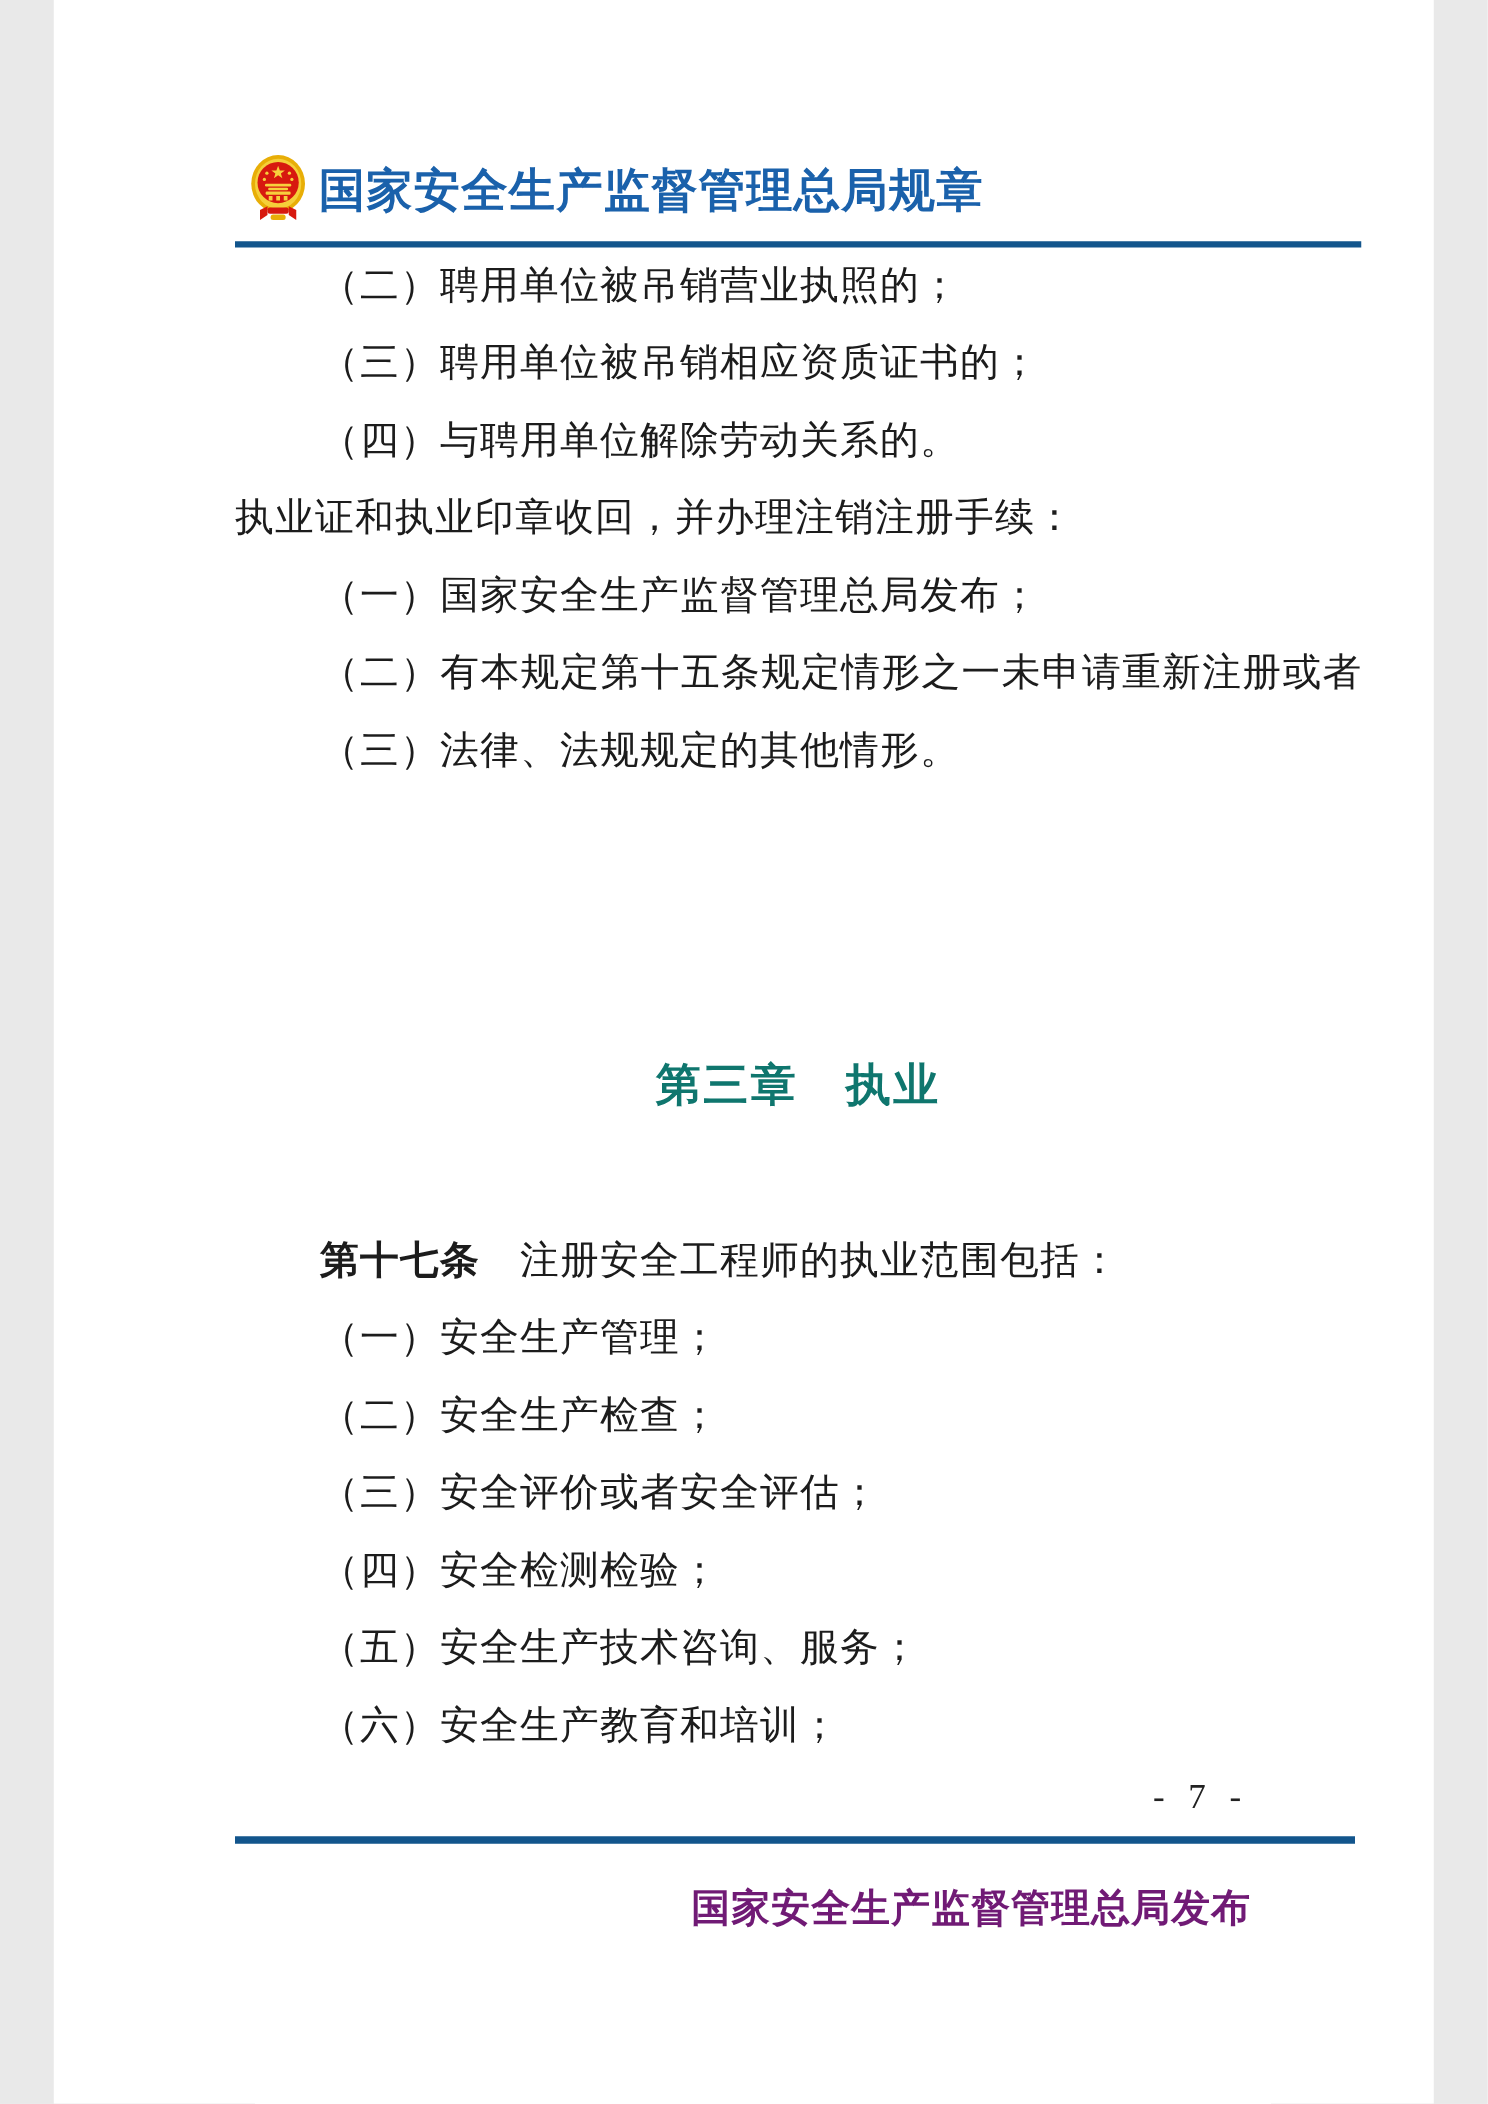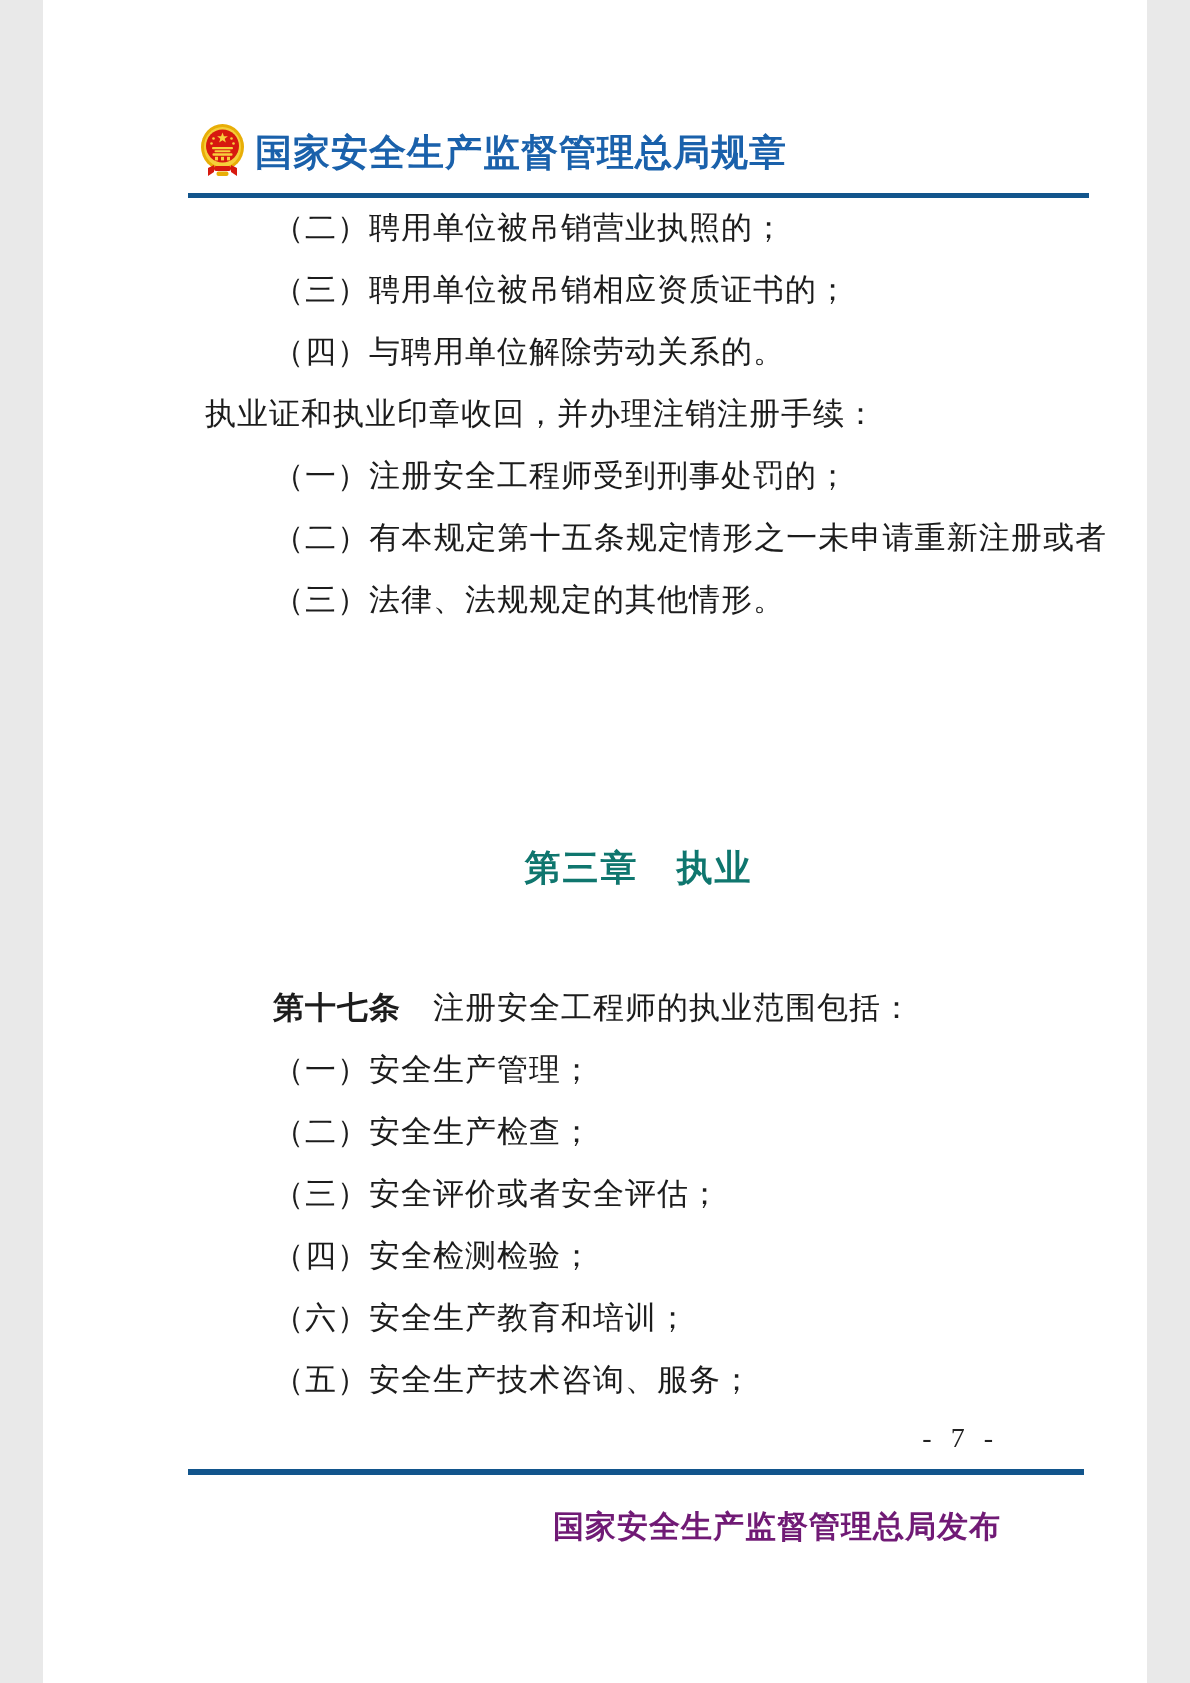--- a/index.html
+++ b/index.html
@@ -16,21 +16,21 @@
   .hdr-row{position:absolute;left:157px;top:120px;height:62px;display:flex;align-items:center;gap:10px;}
   .emblem{width:45px;height:58px;flex:0 0 auto;}
   .hdr-title{
     font-family:"Liberation Sans","DejaVu Sans",sans-serif;
     font-weight:bold;font-size:37px;letter-spacing:1px;
     color:#1a61ab;white-space:nowrap;line-height:1;
     padding-top:2px;
   }
   .hdr-rule{position:absolute;left:145px;top:193px;width:901px;height:5px;background:#12558c;}
   
-  .textblock{position:absolute;left:162px;width:901px;}
+  .textblock{position:absolute;left:145px;width:901px;}
   .tb1{top:197px;}
   .tb2{top:977px;}
   .line{
     height:62px;line-height:62px;
     font-size:31px;letter-spacing:1px;
     white-space:nowrap;
   }
   .line .b{font-family:"Liberation Sans","DejaVu Sans",sans-serif;font-weight:bold;}
   .indent{padding-left:68px;}
   .fill{white-space:normal;text-align:justify;text-align-last:justify;letter-spacing:0;}
@@ -86,34 +86,34 @@
     </svg>
     <div class="hdr-title">国家安全生产监督管理总局规章</div>
   </div>
   <div class="hdr-rule"></div>
 
   <div class="textblock tb1">
     <div class="line indent"><span>（二）聘用单位被吊销营业执照的；</span></div>
     <div class="line indent"><span>（三）聘用单位被吊销相应资质证书的；</span></div>
     <div class="line indent"><span>（四）与聘用单位解除劳动关系的。</span></div>
     <div class="line"><span>执业证和执业印章收回，并办理注销注册手续：</span></div>
-    <div class="line indent"><span>（一）注册安全工程师受到刑事处罚的；</span></div>
+    <div class="line indent"><span>（一）国家安全生产监督管理总局发布；</span></div>
     <div class="line indent fill"><span>（二）有本规定第十五条规定情形之一未申请重新注册或者</span></div>
     <div class="line indent"><span>（三）法律、法规规定的其他情形。</span></div>
   </div>
 
   <div class="chapter">第三章　执业</div>
 
   <div class="textblock tb2">
     <div class="line indent"><span class="b">第十七条</span><span>　注册安全工程师的执业范围包括：</span></div>
     <div class="line indent"><span>（一）安全生产管理；</span></div>
     <div class="line indent"><span>（二）安全生产检查；</span></div>
     <div class="line indent"><span>（三）安全评价或者安全评估；</span></div>
     <div class="line indent"><span>（四）安全检测检验；</span></div>
+    <div class="line indent"><span>（五）安全生产技术咨询、服务；</span></div>
     <div class="line indent"><span>（六）安全生产教育和培训；</span></div>
-    <div class="line indent"><span>（五）安全生产技术咨询、服务；</span></div>
   </div>
 
   <div class="pageno">- 7 -</div>
   <div class="ftr-rule"></div>
   <div class="ftr-text">国家安全生产监督管理总局发布</div>
 
 </div>
 
 </body></html>

